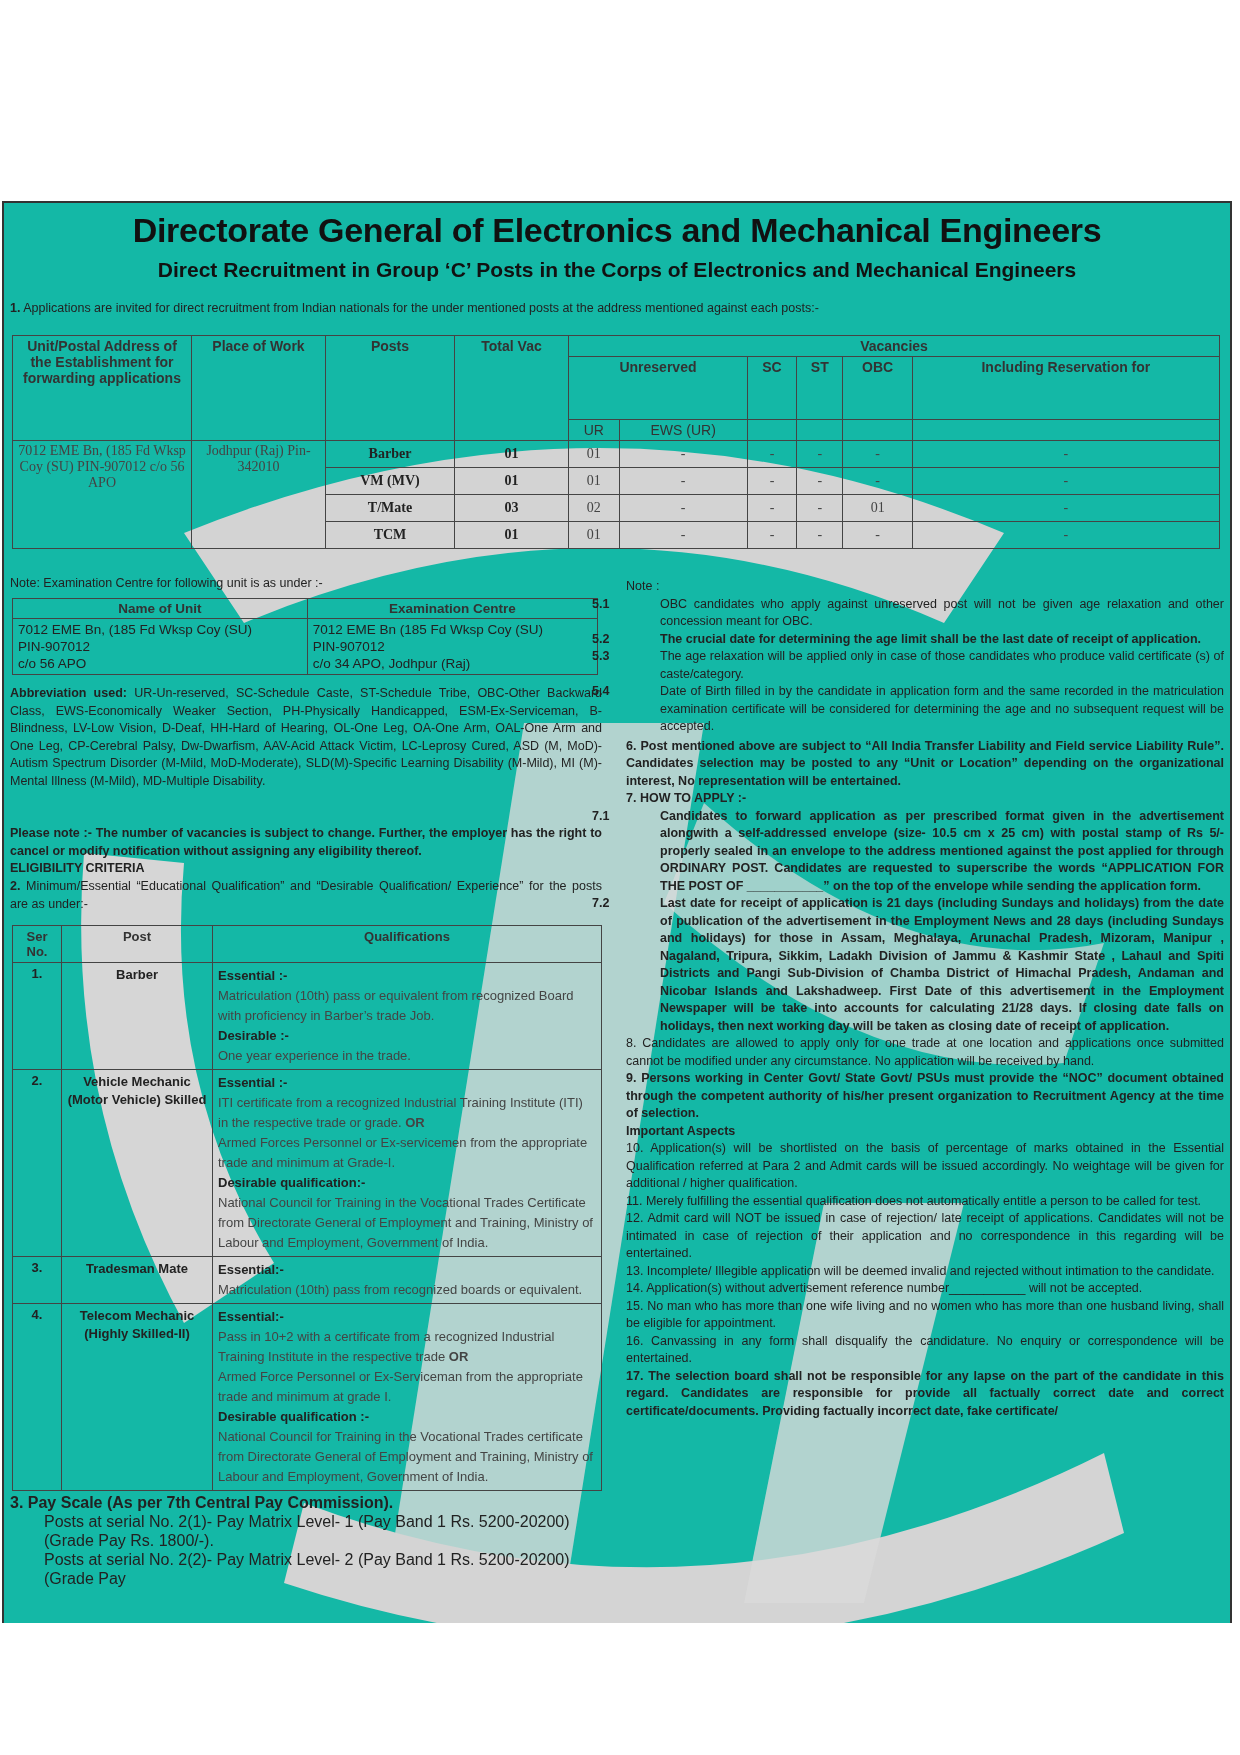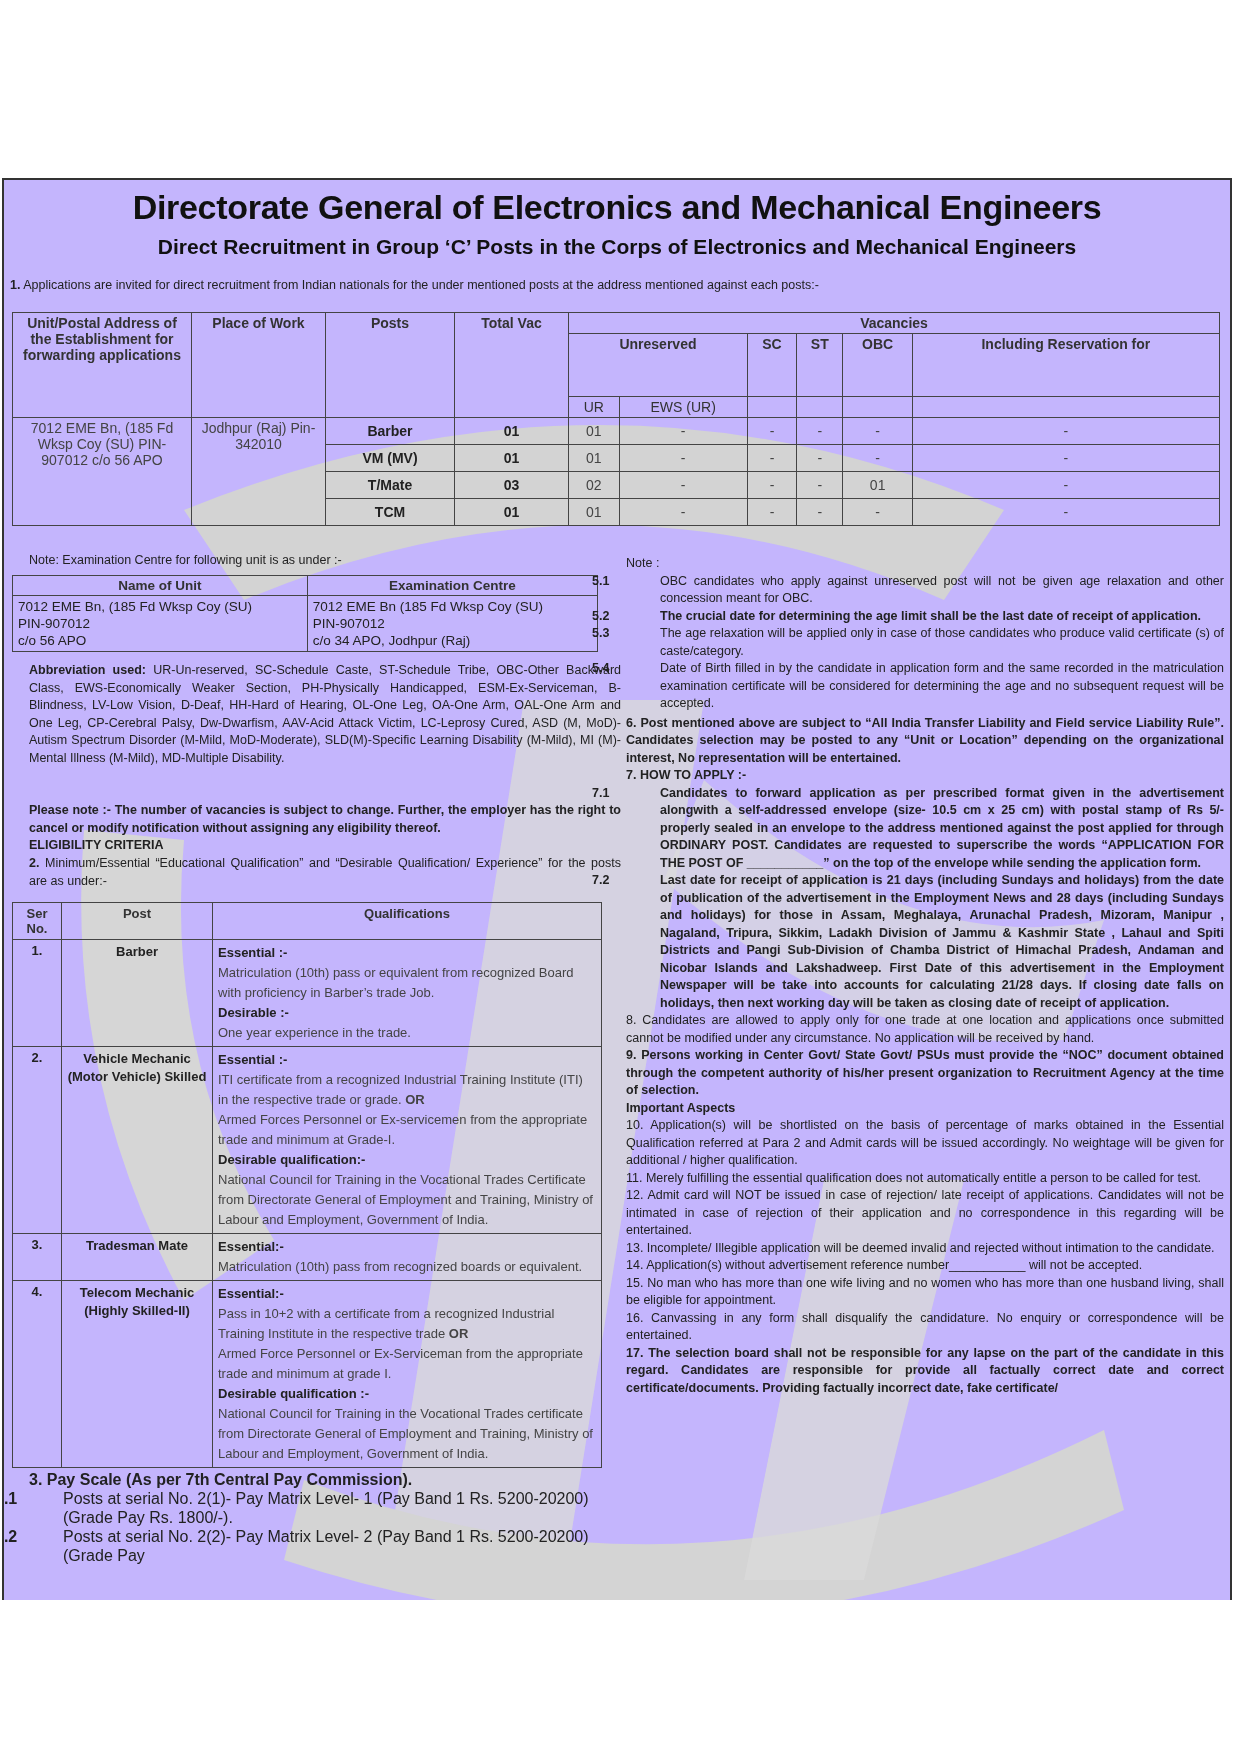--- a/index.html
+++ b/index.html
@@ -1,34 +1,34 @@
 <!DOCTYPE html>
 <html><head>
 <meta charset="utf-8">
 <style>
   html, body { margin:0; padding:0; background:#fff; }
   body { width:1240px; height:1755px; position:relative; overflow:hidden; font-family:"Liberation Sans", sans-serif; color:#222; }
-  .frame { position:absolute; left:2px; top:178px; width:1226px; height:1420px; border:2px solid #333; border-bottom:none; overflow:hidden; background:#c4b5fd; }
+  .frame { position:absolute; left:2px; top:201px; width:1226px; height:1420px; border:2px solid #333; border-bottom:none; overflow:hidden; background:#14b8a6; }
   .watermark { position:absolute; left:0; top:0; width:100%; height:100%; pointer-events:none; z-index:0; }
   .content { position:relative; z-index:1; }
   h1 { margin:0; position:absolute; left:0; top:8px; width:100%; text-align:center; font-size:34px; font-weight:bold; letter-spacing:-0.3px; color:#111; }
   h2 { margin:0; position:absolute; left:0; top:55px; width:100%; text-align:center; font-size:21px; font-weight:bold; color:#111; }
   .intro { position:absolute; left:6px; top:98px; font-size:12.5px; color:#222; }
   .intro b { font-weight:bold; }
   table { border-collapse:collapse; }
   .vac { position:absolute; left:8px; top:132px; width:1208px; font-size:14px; }
   .vac th, .vac td { border:1.5px solid #444; text-align:center; padding:2px 4px; }
   .vac th { font-weight:bold; font-size:14px; color:#333; vertical-align:top; }
-  .vac td { color:#444; height:22px; }
+  .vac td { color:#444; height:22px;font-family:Liberation Serif, serif; }
   .vac td.post, .vac td.total { font-weight:bold; color:#222; }
   .exam { position:absolute; left:8px; top:395px; width:586px; font-size:13.5px; }
   .exam th, .exam td { border:1.5px solid #444; padding:2px 5px; text-align:left; }
   .exam th { text-align:center; font-weight:bold; color:#333; }
   .small { font-size:12.5px; line-height:17.5px; }
-  .col-left { position:absolute; left:6px; width:592px;margin-left:19px; }
+  .col-left { position:absolute; left:6px; width:592px; }
   .col-right { position:absolute; left:622px; width:598px; }
   .justify { text-align:justify; }
   .qual { position:absolute; left:8px; top:722px; width:590px; font-size:13px; }
   .qual th, .qual td { border:1.5px solid #444; padding:3px 5px; vertical-align:top; }
   .qual th { font-weight:bold; color:#333; }
   .qual td.ser { width:38px; font-weight:bold; text-align:center; }
   .qual td.post { width:140px; font-weight:bold; text-align:center; line-height:18px; }
   .qual td.q { line-height:20px; color:#444;margin-left:24px; }
   .qual .lbl { font-weight:bold; color:#222; display:block; }
   .num { display:inline-block; width:34px; font-weight:bold; }

